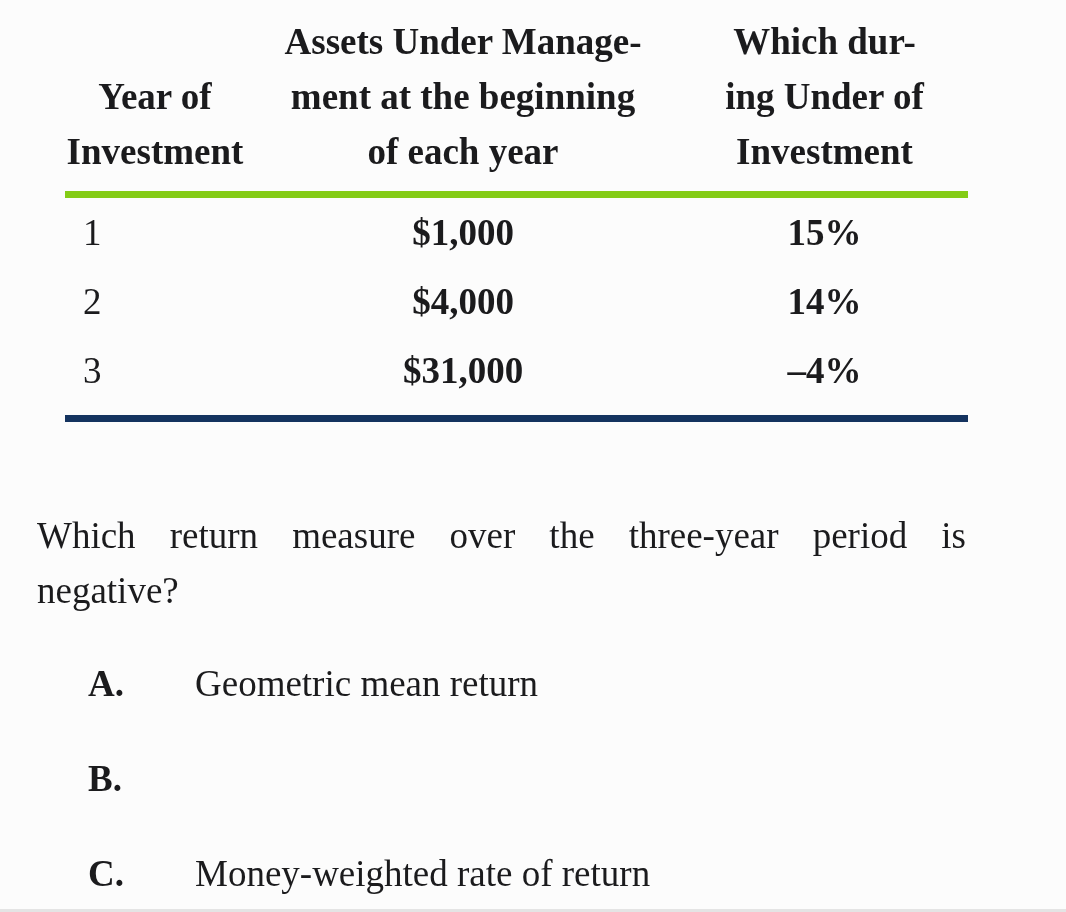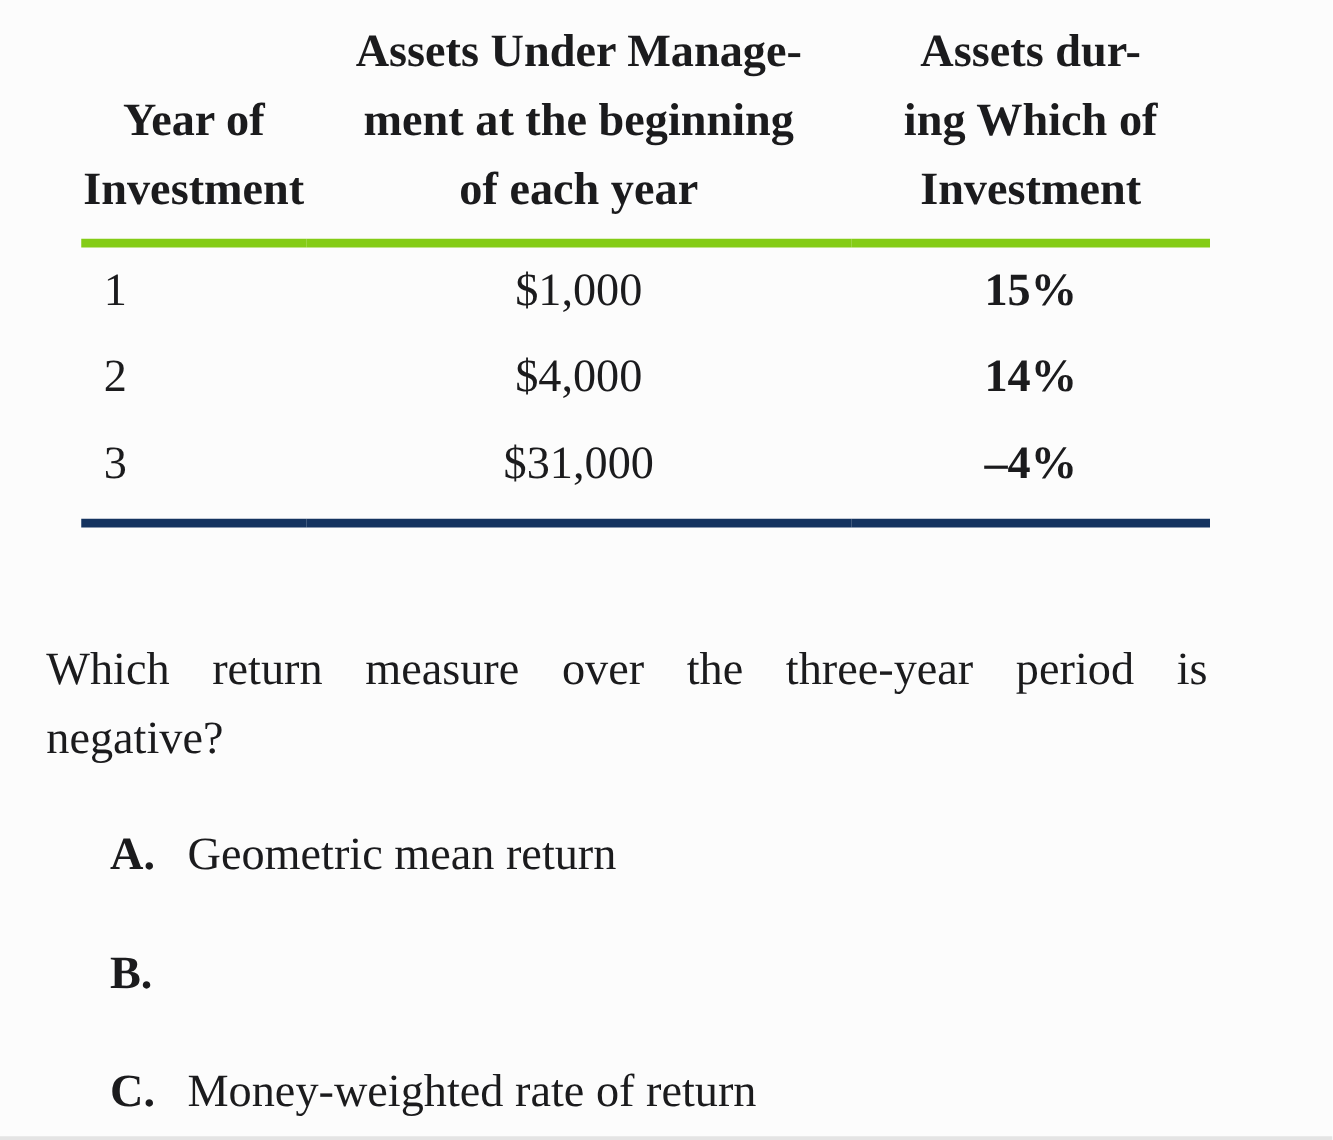--- a/index.html
+++ b/index.html
@@ -41,21 +41,21 @@
   th.col-year  { text-align: center; padding-left: 15px; }
   th.col-aum   { text-align: center; }
   th.col-ret   { text-align: center; }
 
   .qtable tbody td {
     height: 67px;
     vertical-align: middle;
     font-size: 37px;
   }
   td.cell-year { text-align: left; padding-left: 18px; }
-  td.cell-aum  { text-align: center; }
+  td.cell-aum  { text-align: center; font-weight: bold; }
   td.cell-ret  { text-align: center; font-weight: bold; }
   .qtable tbody tr.last td { padding-bottom: 11px; }
 
   
   .question {
     margin: 86px 100px 0 37px;  
     font-size: 37px;
     line-height: 55px;
   }
   .q-line-justified {
@@ -71,21 +71,21 @@
     margin-left: 88px;
     margin-bottom: 53px;
     font-size: 37px;
     line-height: 42px;
   }
   .option .letter {
     flex: none;
     width: 62px;
     font-weight: bold;
   }
-  .option .opt-text { flex: none; }
+  .option .opt-text { flex: none; margin-left: 45px; }
 </style>
 </head>
 <body>
 
 <div class="page">
 
   <table class="qtable">
     <colgroup>
         <col class="c1">
         <col class="c2">
@@ -96,22 +96,22 @@
         <th class="col-year">
           <div>Year of</div>
           <div>Investment</div>
         </th>
         <th class="col-aum">
           <div>Assets Under Manage-</div>
           <div>ment at the beginning</div>
           <div>of each year</div>
         </th>
         <th class="col-ret">
-          <div>Assets dur-</div>
-          <div>ing Which of</div>
+          <div>Which dur-</div>
+          <div>ing Under of</div>
           <div>Investment</div>
         </th>
       </tr>
     </thead>
     <tbody>
       <tr>
         <td class="cell-year">1</td>
         <td class="cell-aum">$1,000</td>
         <td class="cell-ret">15%</td>
       </tr>

